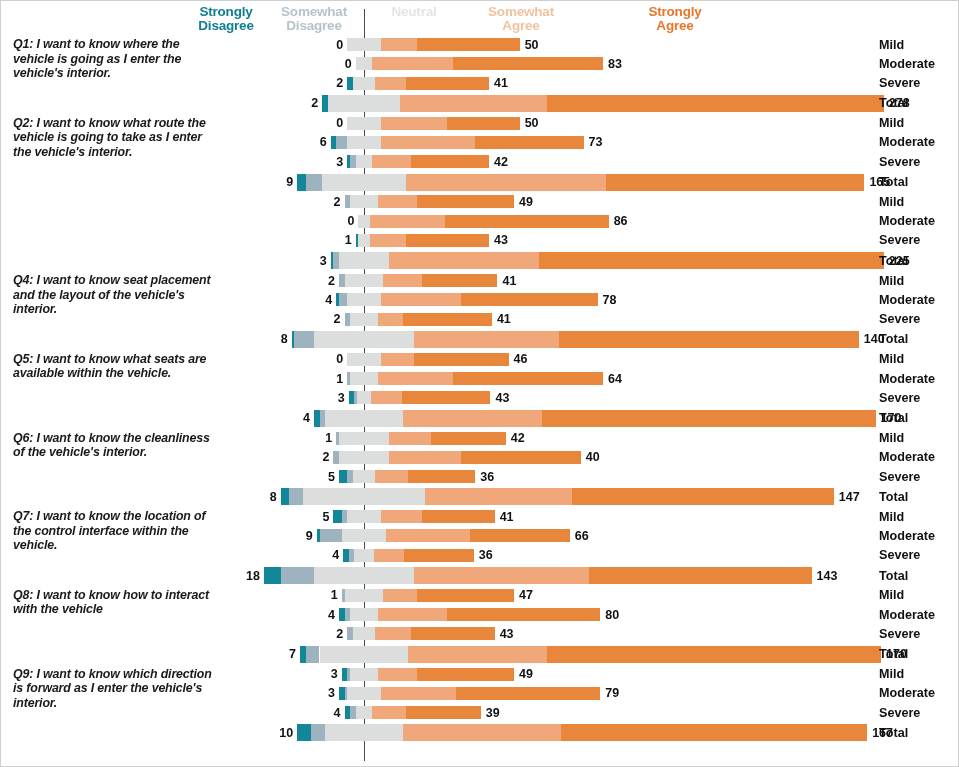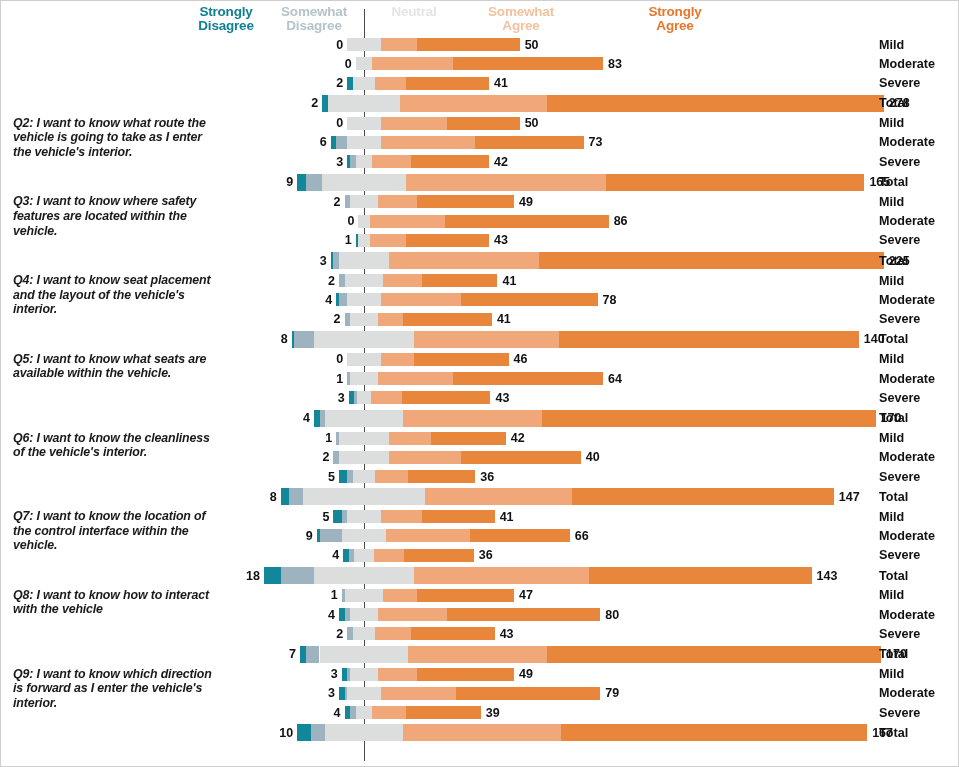--- a/index.html
+++ b/index.html
@@ -79,20 +79,21 @@
       <div class="legend-item" style="left: 628px; width: 92px; color: rgb(232, 118, 43);">
         <span>Strongly</span>
         <span>Agree</span>
       </div>
     </div>
 
   <div class="zero-axis" style="left: 363px;"></div>
 
   <div id="questions-container">
       <div class="qblock" style="top: 34px; height: 77.2px;">
+        <div class="qlabel" style="top: 2px;">Q1: I want to know where the vehicle is going as I enter the vehicle's interior.</div>
         <div class="row" style="top: 3px; height: 13px;">
           <div class="bar-wrap" style="left: 346.32px; width: 172.36px;">
             <div class="seg" style="left: 0px; width: 33.36px; background: rgb(220, 222, 221);"></div>
             <div class="seg" style="left: 33.36px; width: 36.14px; background: rgb(240, 168, 122);"></div>
             <div class="seg" style="left: 69.5px; width: 102.86px; background: rgb(232, 135, 59);"></div>
           </div>
           <div class="left-num" style="left: 300.32px; width: 42px;">0</div>
           <div class="right-num" style="left: 523.68px;">50</div>
           <div class="sev-label">Mild</div>
         </div>
@@ -172,21 +173,20 @@
             <div class="seg" style="left: 25.02px; width: 83.4px; background: rgb(220, 222, 221);"></div>
             <div class="seg" style="left: 108.42px; width: 200.16px; background: rgb(240, 168, 122);"></div>
             <div class="seg" style="left: 308.58px; width: 258.54px; background: rgb(232, 135, 59);"></div>
           </div>
           <div class="left-num" style="left: 250.28px; width: 42px;">9</div>
           <div class="right-num" style="left: 868.4px;">165</div>
           <div class="sev-label">Total</div>
         </div>
       </div>
       <div class="qblock" style="top: 191.4px; height: 77.2px;">
-        <div class="qlabel" style="top: 2px;">Q3: I want to know where safety features are located within the vehicle.</div>
         <div class="row" style="top: 3px; height: 13px;">
           <div class="bar-wrap" style="left: 343.54px; width: 169.58px;">
             <div class="seg" style="left: 0px; width: 5.56px; background: rgb(157, 179, 192);"></div>
             <div class="seg" style="left: 5.56px; width: 27.8px; background: rgb(220, 222, 221);"></div>
             <div class="seg" style="left: 33.36px; width: 38.92px; background: rgb(240, 168, 122);"></div>
             <div class="seg" style="left: 72.28px; width: 97.3px; background: rgb(232, 135, 59);"></div>
           </div>
           <div class="left-num" style="left: 297.54px; width: 42px;">2</div>
           <div class="right-num" style="left: 518.12px;">49</div>
           <div class="sev-label">Mild</div>

